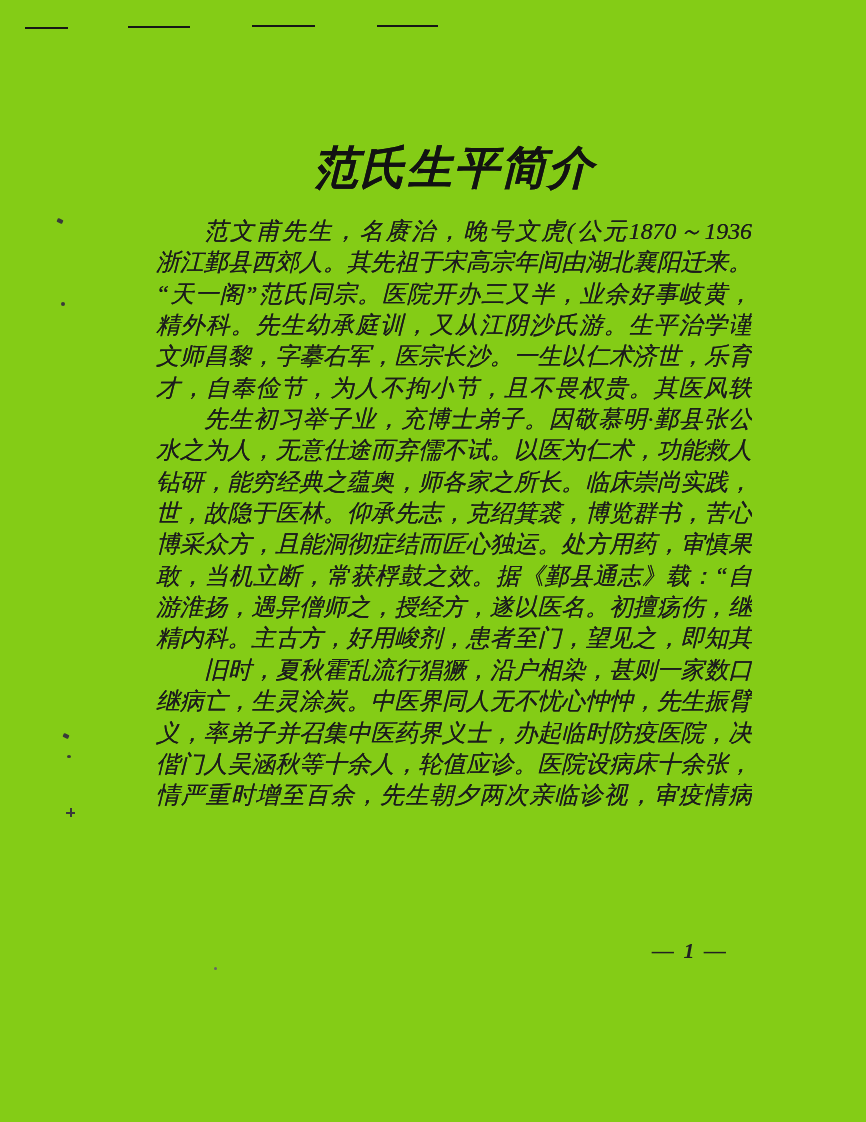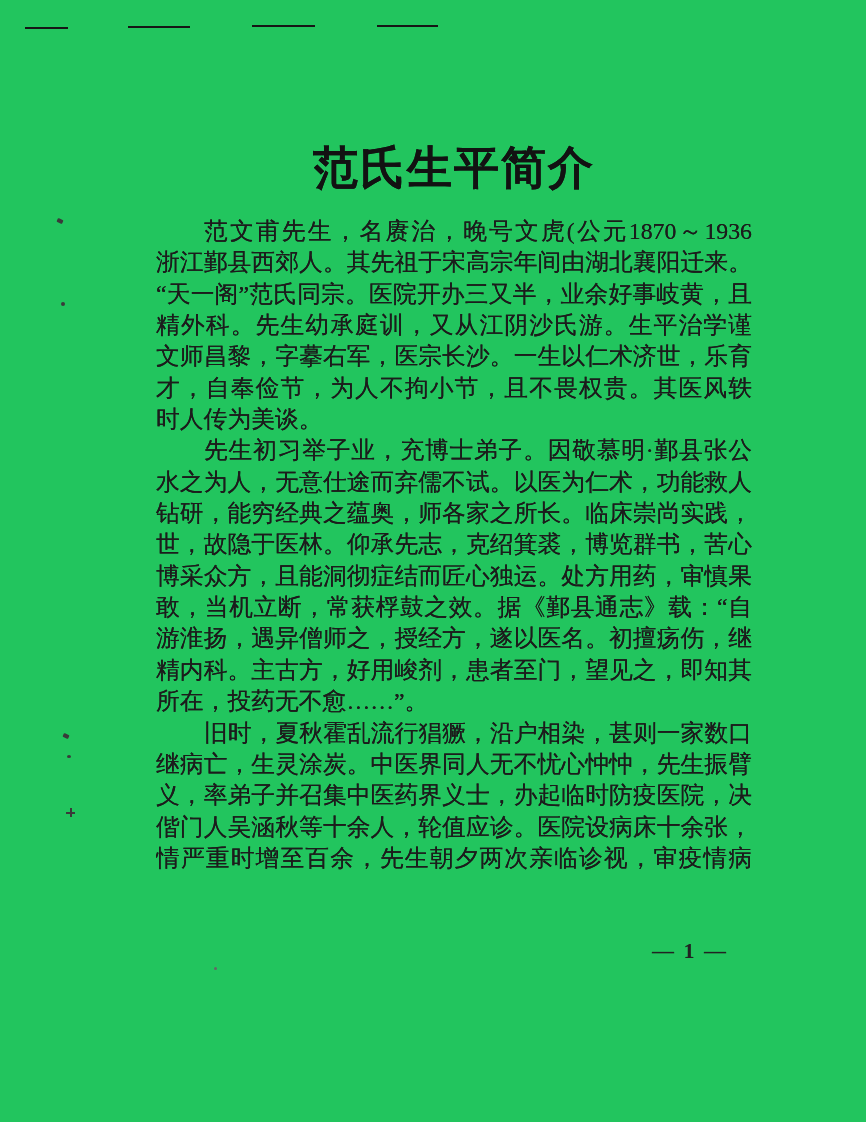--- a/index.html
+++ b/index.html
@@ -4,23 +4,24 @@
 <style>
   html, body {
     margin: 0;
     padding: 0;
     background: #ffffff;
   }
   .page {
     position: relative;
     width: 866px;
     height: 1122px;
-    background: #22c55e;
+    background: #84cc16;
     overflow: hidden;
     color: #1d1d1d;
+    font-style: italic;
   }
   
   .scan-dash {
     position: absolute;
     height: 2px;
     background: #161616;
   }
   
   .speck {
     position: absolute;
@@ -128,30 +129,28 @@
 
   <div class="doc-title">范氏生平简介</div>
 
   <div class="body-text">
       <div class="line indent fill">范文甫先生，名赓治，晚号文虎(公元1870～1936年)，</div>
       <div class="line fill">浙江鄞县西郊人。其先祖于宋高宗年间由湖北襄阳迁来。与</div>
       <div class="line fill">“天一阁”范氏同宗。医院开办三又半，业余好事岐黄，且</div>
       <div class="line fill">精外科。先生幼承庭训，又从江阴沙氏游。生平治学谨严，</div>
       <div class="line fill">文师昌黎，字摹右军，医宗长沙。一生以仁术济世，乐育英</div>
       <div class="line fill">才，自奉俭节，为人不拘小节，且不畏权贵。其医风轶事，</div>
-      <div class="line">时人传为美谈。</div>
       <div class="line indent fill">先生初习举子业，充博士弟子。因敬慕明·鄞县张公苍</div>
       <div class="line fill">水之为人，无意仕途而弃儒不试。以医为仁术，功能救人济</div>
       <div class="line fill">钻研，能穷经典之蕴奥，师各家之所长。临床崇尚实践，</div>
       <div class="line fill">世，故隐于医林。仰承先志，克绍箕裘，博览群书，苦心</div>
       <div class="line fill">博采众方，且能洞彻症结而匠心独运。处方用药，审慎果</div>
       <div class="line fill">敢，当机立断，常获桴鼓之效。据《鄞县通志》载：“自少</div>
       <div class="line fill">游淮扬，遇异僧师之，授经方，遂以医名。初擅疡伤，继专</div>
       <div class="line fill">精内科。主古方，好用峻剂，患者至门，望见之，即知其病</div>
-      <div class="line">所在，投药无不愈……”。</div>
       <div class="line indent fill">旧时，夏秋霍乱流行猖獗，沿户相染，甚则一家数口相</div>
       <div class="line fill">继病亡，生灵涂炭。中医界同人无不忧心忡忡，先生振臂行</div>
       <div class="line fill">义，率弟子并召集中医药界义士，办起临时防疫医院，决心</div>
       <div class="line fill">偕门人吴涵秋等十余人，轮值应诊。医院设病床十余张，疫</div>
       <div class="line fill">情严重时增至百余，先生朝夕两次亲临诊视，审疫情病势，</div>
     </div>
 
   <div class="page-number">— 1 —</div>
 
 </div>

